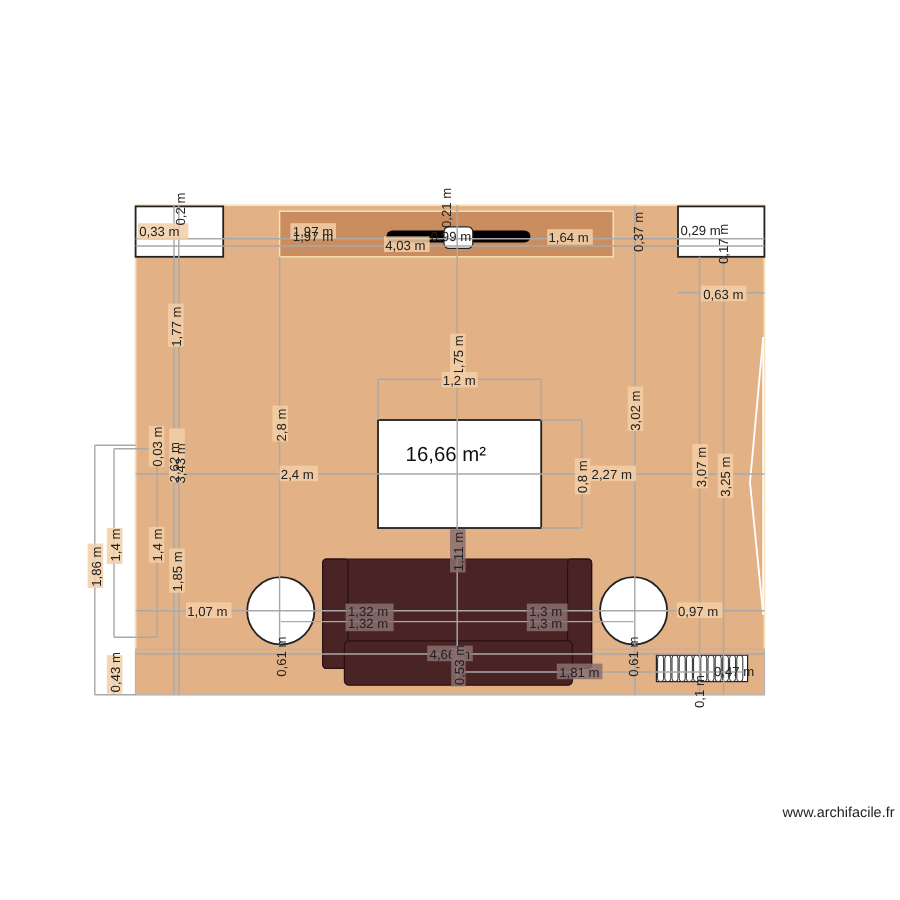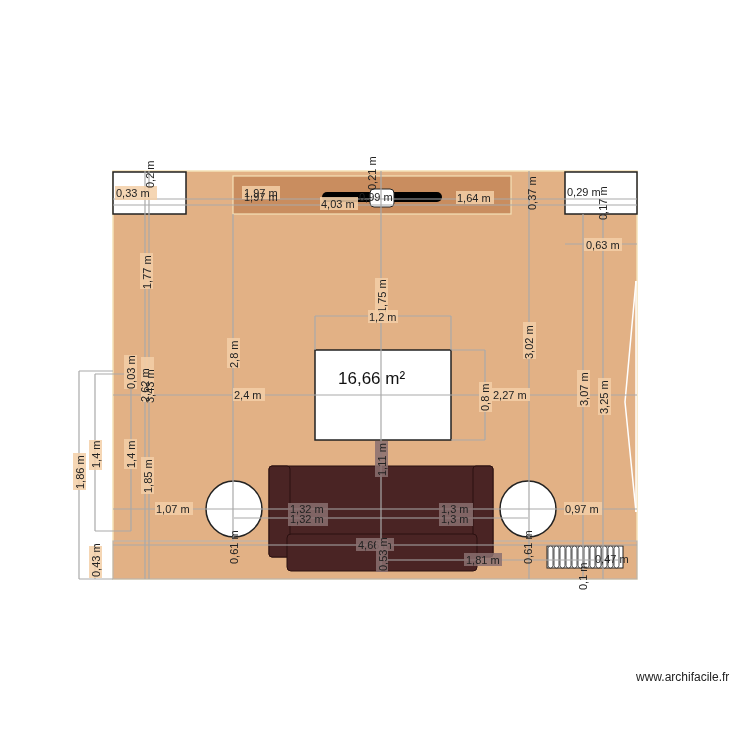--- a/index.html
+++ b/index.html
@@ -3,21 +3,21 @@
 <meta charset="utf-8">
 <style>
   html, body { margin:0; padding:0; background:#ffffff; }
   body { width:750px; height:750px; position:relative; overflow:hidden;
          font-family:"Liberation Sans", sans-serif; }
   #plan { position:absolute; left:0; top:0; width:750px; height:750px; }
   .dim { font-family:"Liberation Sans", sans-serif; font-size:11px; fill:#222; }
   .lbl-bg { fill:#f3cfa7; opacity:0.85; }
   .lbl-bg-dark { fill:#8a7070; opacity:0.85; }
   .area-label { font-family:"Liberation Sans", sans-serif; font-size:17px; fill:#111; }
-  .watermark { position:absolute; left:636px; top:670px; font-size:12px; color:#222;
+  .watermark { position:absolute; left:652px; top:670px; font-size:12px; color:#222;
                font-family:"Liberation Sans", sans-serif; }
   .dline { stroke:#a9a9a9; stroke-width:1.2; fill:none; }
 </style>
 </head>
 <body>
 
 <svg id="plan" viewBox="0 0 750 750" xmlns="http://www.w3.org/2000/svg">
 
   <rect x="113" y="171" width="524" height="408" fill="#e2b185" stroke="#f5e2b8" stroke-width="1.5"></rect>
 

